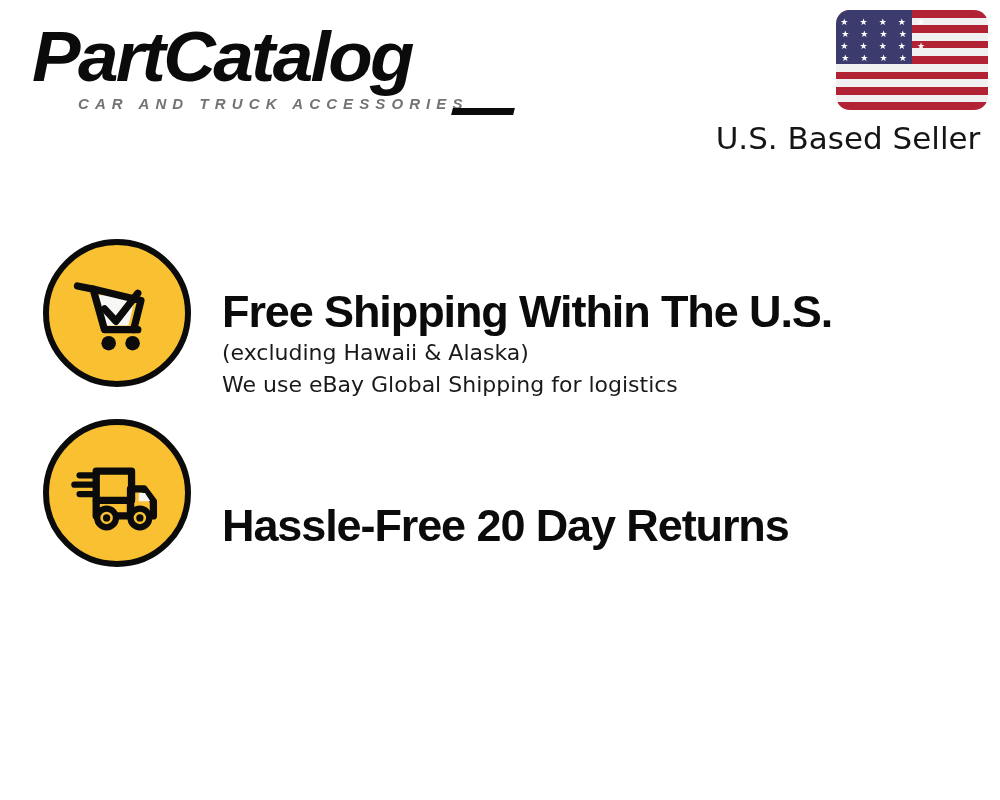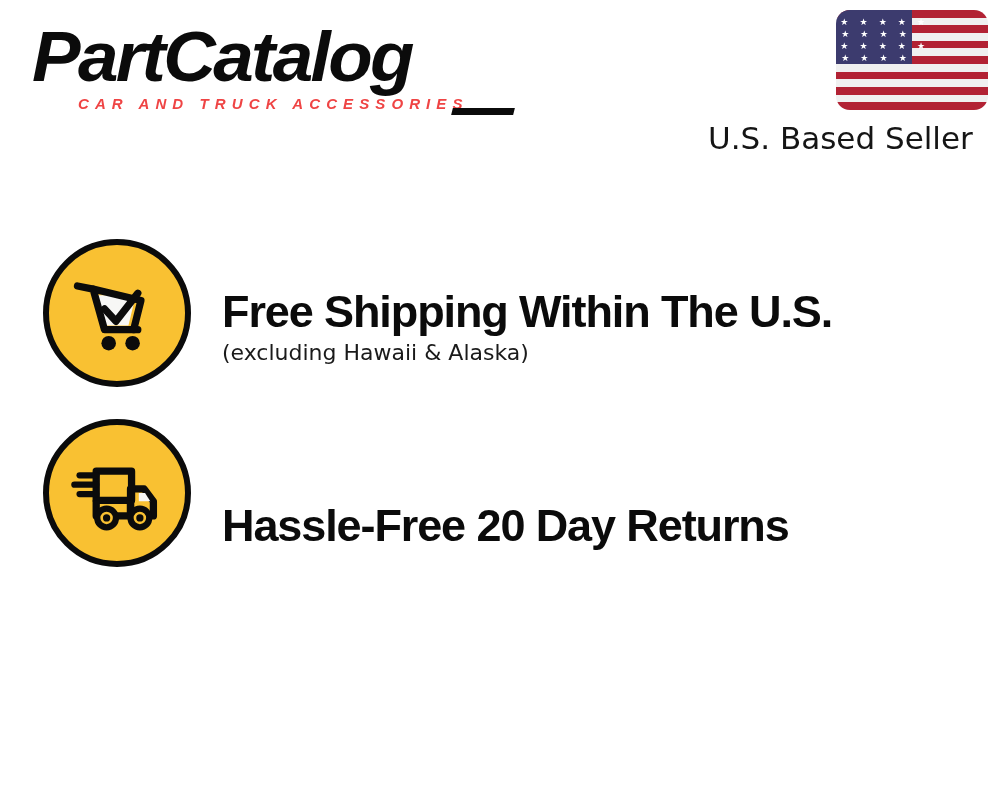--- a/index.html
+++ b/index.html
@@ -46,21 +46,21 @@
   #brand-tagline {
     position: absolute;
     left: 46px;
     top: 74px;
     font-family: "Liberation Sans", sans-serif;
     font-weight: bold;
     font-style: italic;
     font-size: 15px;
     line-height: 16px;
     letter-spacing: 6.1px;
-    color: #ef4444;
+    color: #737373;
     white-space: nowrap;
   }
   #brand-underline {
     position: absolute;
     left: 420px;
     top: 86px;
     width: 62px;
     height: 7px;
     background: #0b0b0b;
     transform: skewX(-14deg);
@@ -108,21 +108,21 @@
     line-height: 9px;
     letter-spacing: 4.3px;
     text-indent: 4.3px;
     white-space: nowrap;
   }
   #seller-label {
     position: absolute;
     right: 10px;
     top: 112px;
     width: 280px;
-    text-align: left;
+    text-align: center;
     font-family: "DejaVu Sans", sans-serif;
     font-size: 31px;
     line-height: 36px;
     font-weight: 400;
     color: #151515;
     white-space: nowrap;
   }
 
   
   #features {
@@ -236,20 +236,21 @@
         <path d="M12 24 L27 27 L38 66 L70 66" fill="none" stroke="#0b0b0b" stroke-width="7" stroke-linecap="round" stroke-linejoin="round"></path>
         <path d="M27 27 L73 38 L66 66" fill="none" stroke="#0b0b0b" stroke-width="7" stroke-linecap="round" stroke-linejoin="round"></path>
         <path d="M38 46 L49 58 L70 31" fill="none" stroke="#0b0b0b" stroke-width="7" stroke-linecap="round" stroke-linejoin="round"></path>
         <circle cx="42" cy="79" r="7" fill="#0b0b0b"></circle>
         <circle cx="65" cy="79" r="7" fill="#0b0b0b"></circle>
       </svg>
     </div>
     <div class="feature-text">
       <div class="feature-headline">Free Shipping Within The U.S.</div>
       <div class="feature-sub first">(excluding Hawaii &amp; Alaska)</div>
+      <div class="feature-sub">We use eBay Global Shipping for logistics</div>
     </div>
   </div>
 
   <div class="feature-row" id="feature-row-1">
     <div class="feature-icon">
       <svg viewBox="0 0 100 100" aria-hidden="true">
         <path d="M63 46 L76 46 L85 58 L85 72 L63 72 Z" fill="none" stroke="#0b0b0b" stroke-width="7" stroke-linejoin="round"></path>
         <polygon points="71,50 77,50 82,58 71,58" fill="#f7f7f5"></polygon>
         <rect x="30" y="29" width="34" height="28" fill="none" stroke="#0b0b0b" stroke-width="7" stroke-linejoin="round"></rect>
         <path d="M30 57 L30 72 L63 72 L63 57" fill="none" stroke="#0b0b0b" stroke-width="7" stroke-linejoin="round"></path>

